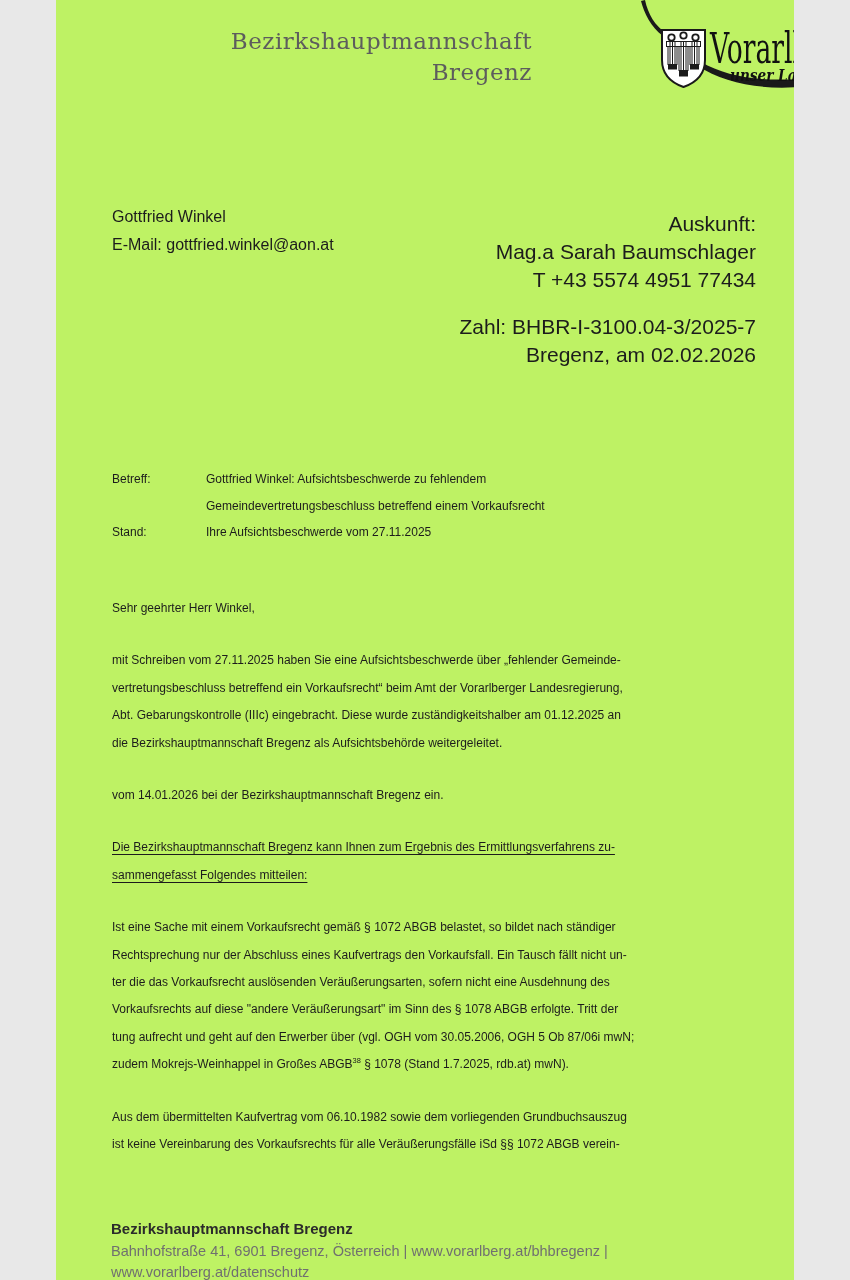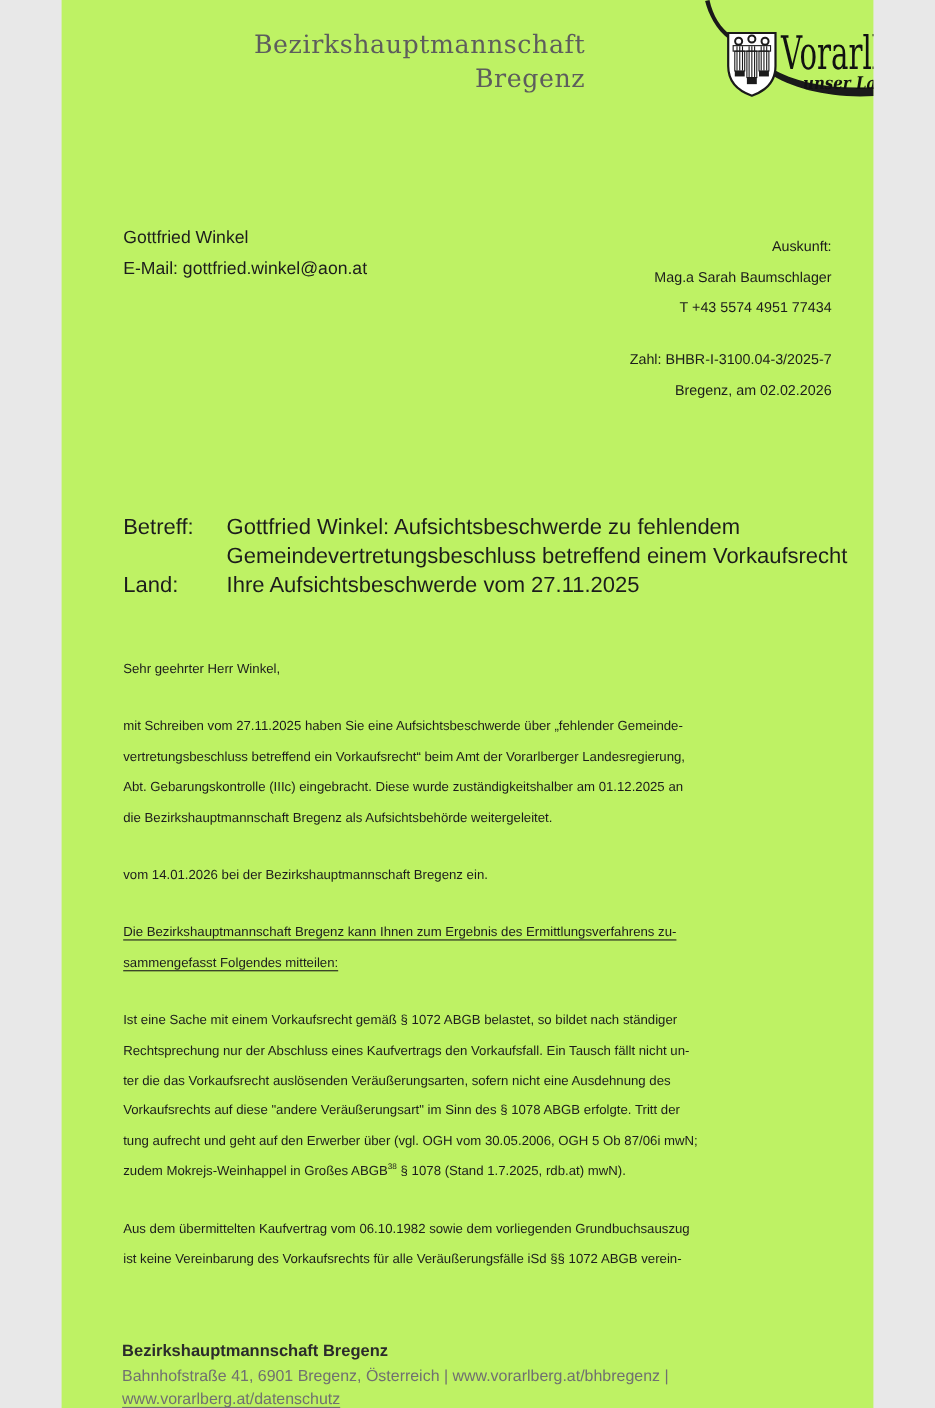--- a/index.html
+++ b/index.html
@@ -7,26 +7,26 @@
         font-family:"Liberation Sans",sans-serif;color:#1c1c1c;margin:0 auto;}
 
   
   .org-name{position:absolute;top:26px;right:262px;text-align:right;
             font-family:"DejaVu Serif",serif;font-size:23px;line-height:31px;
             color:#5d5d5d;letter-spacing:.5px;}
   .logo{position:absolute;top:0;left:583px;width:267px;height:114px;}
 
   
   .recipient{position:absolute;left:56px;top:203px;font-size:16px;line-height:28px;}
-  .contact{position:absolute;right:38px;top:210px;text-align:right;font-size:13px;line-height:28px;}
+  .contact{position:absolute;right:38px;top:210px;text-align:right;font-size:21px;line-height:28px;}
   .contact .ref{margin-top:19px;}
 
   
   .subject{position:absolute;left:56px;top:466px;display:grid;
-           grid-template-columns:94px auto;font-size:20px;line-height:26.5px;}
+           grid-template-columns:94px auto;font-size:12px;line-height:26.5px;}
 
   
   .letter-body{position:absolute;left:56px;top:595px;width:762px;
                font-size:12px;line-height:27.4px;}
   .para{margin:0 0 25px 0;}
   .tline{white-space:nowrap;}
   .it{}
   .ul{text-decoration:underline;text-underline-offset:3px;}
   .sup{font-size:.62em;vertical-align:super;line-height:0;}
 
@@ -92,21 +92,21 @@
     <div class="ref">Zahl: BHBR-I-3100.04-3/2025-7</div>
     <div>Bregenz, am 02.02.2026</div>
   </div>
 
   <div class="subject">
     <div>Betreff:</div>
     <div>
         <div class="tline"><span>Gottfried Winkel: Aufsichtsbeschwerde zu fehlendem</span></div>
         <div class="tline"><span>Gemeindevertretungsbeschluss betreffend einem Vorkaufsrecht</span></div>
       </div>
-    <div>Land:</div>
+    <div>Stand:</div>
     <div>
         <div class="tline"><span>Ihre Aufsichtsbeschwerde vom 27.11.2025</span></div>
       </div>
   </div>
 
   <div class="letter-body">
       <div class="para">
         <div class="tline"><span>Sehr geehrter Herr Winkel,</span></div>
       </div>
       <div class="para">

